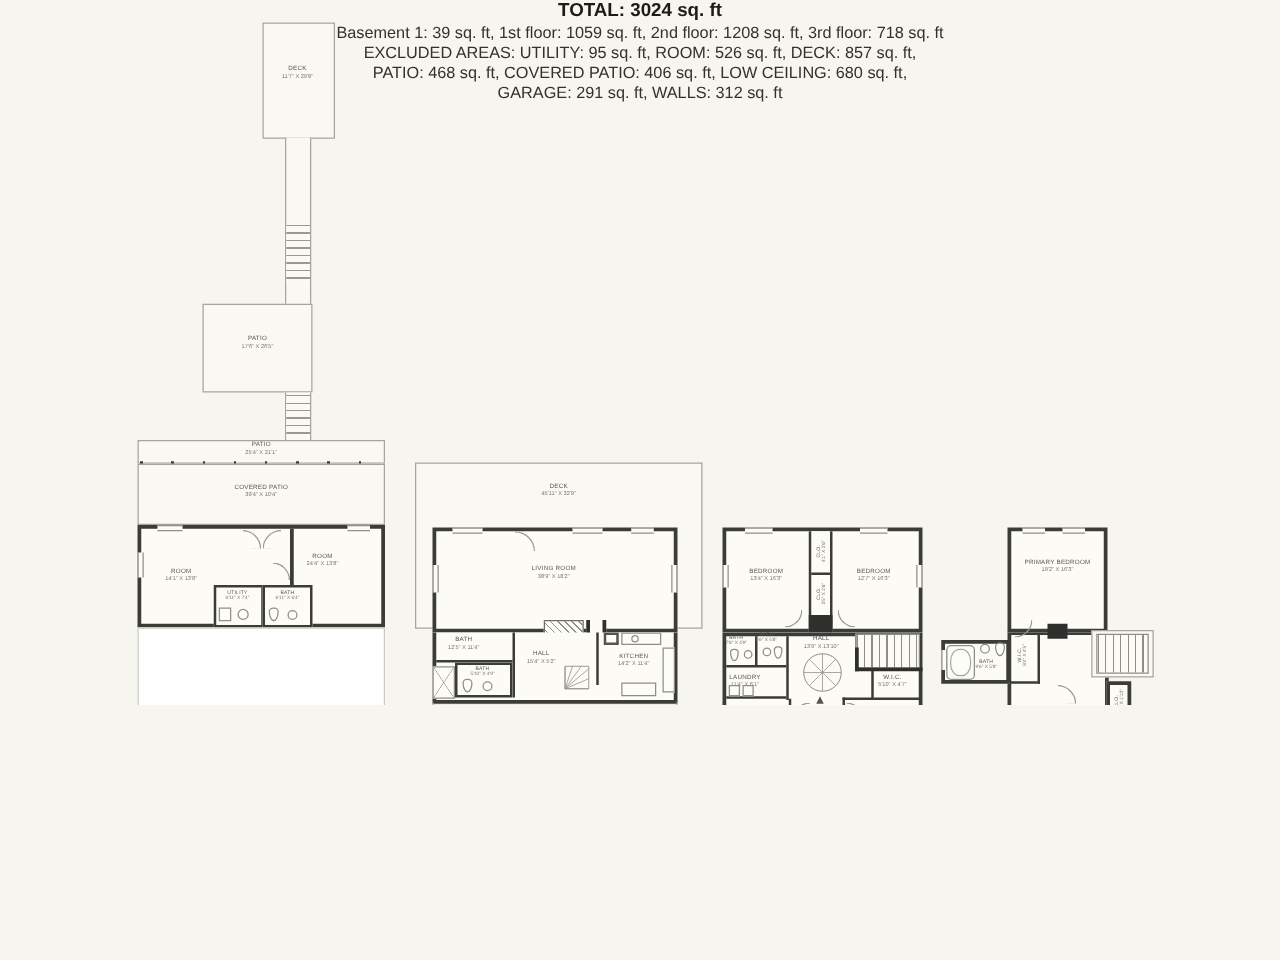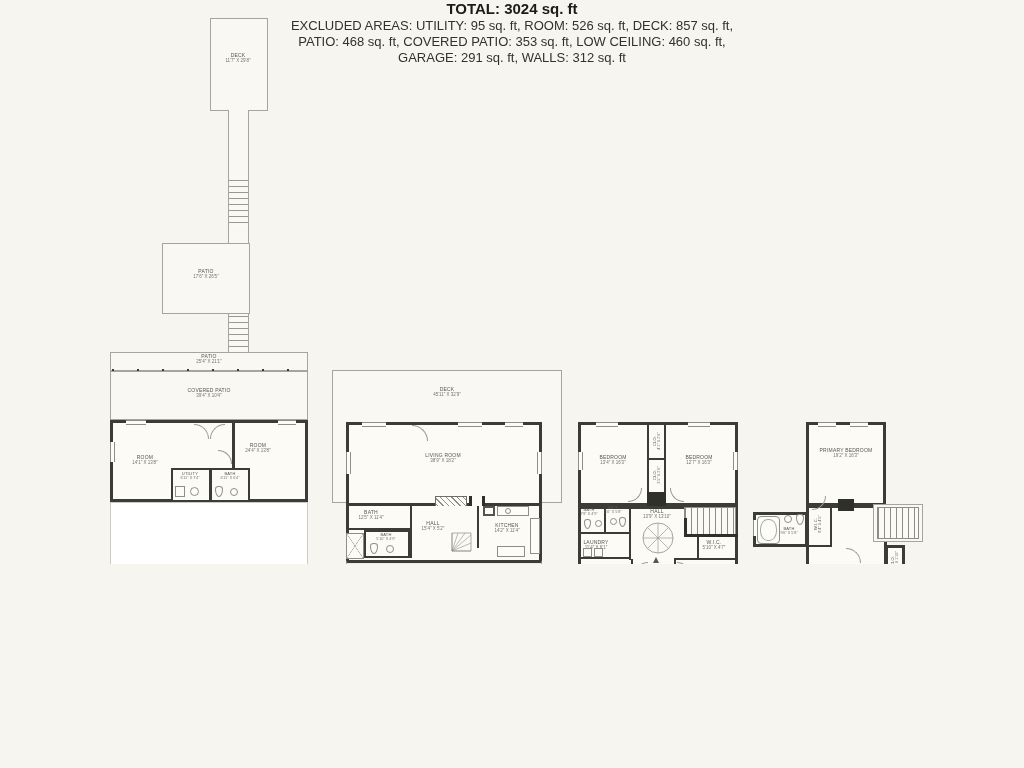--- a/index.html
+++ b/index.html
@@ -312,22 +312,23 @@
   <div class="lbl" style="left:796px;top:570px;width:100px;">
     <span class="nm">PRIMARY SITTING AREA</span>
     <span class="dm">15'3" X 22'11"</span>
   </div>
   <div class="arc" style="left:812px;top:496px;width:14px;height:14px;transform:rotate(180deg);"></div>
   <div class="arc" style="left:846px;top:548px;width:15px;height:15px;transform:scaleX(-1);"></div>
   <div class="flr" style="left:806px;top:630px;">3RD FLOOR</div>
 
   <div class="summary">
     <div class="total">TOTAL: 3024 sq. ft</div>
+    <div class="line">Basement 1: 39 sq. ft, 1st floor: 1059 sq. ft, 2nd floor: 1208 sq. ft, 3rd floor: 718 sq. ft</div>
     <div class="line">EXCLUDED AREAS: UTILITY: 95 sq. ft, ROOM: 526 sq. ft, DECK: 857 sq. ft,</div>
-    <div class="line">PATIO: 468 sq. ft, COVERED PATIO: 353 sq. ft, LOW CEILING: 460 sq. ft,</div>
+    <div class="line">PATIO: 468 sq. ft, COVERED PATIO: 406 sq. ft, LOW CEILING: 680 sq. ft,</div>
     <div class="line">GARAGE: 291 sq. ft, WALLS: 312 sq. ft</div>
   </div>
 
   <div class="nlabel" style="left:969px;top:705px;">N</div>
   <svg class="abs" style="left:956px;top:717px;" width="46" height="46" viewBox="0 0 46 46">
     <polygon points="22,2 34,40 22,31 10,40" fill="#141412" transform="rotate(18 22 22)"></polygon>
   </svg>
 
 </div>
 

